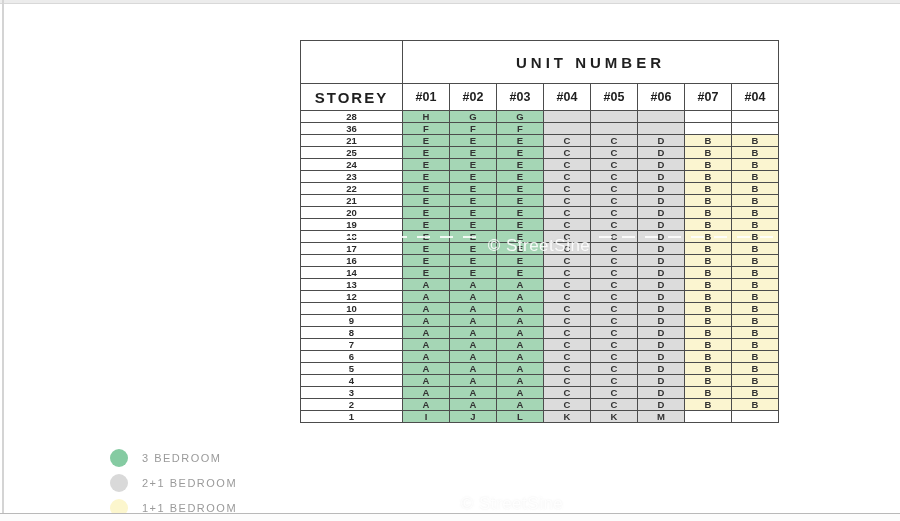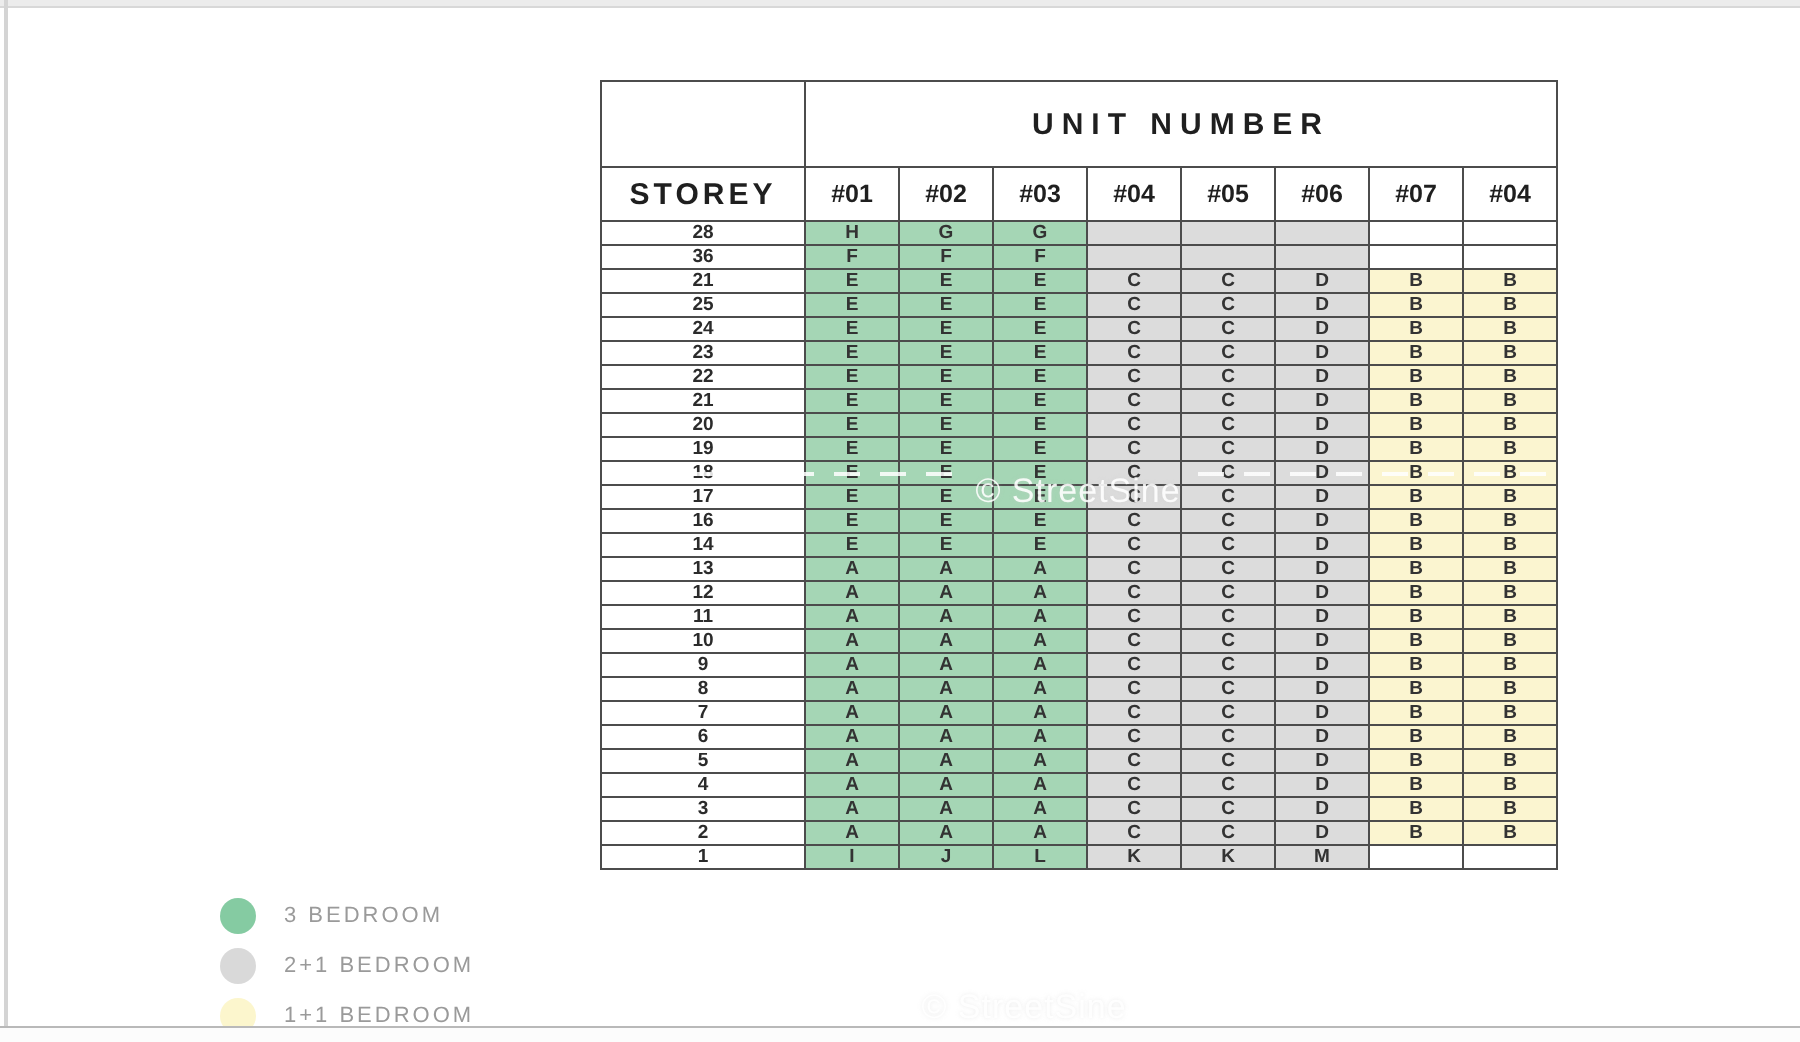--- a/index.html
+++ b/index.html
@@ -254,31 +254,20 @@
             <td class="unit-cell" style="background: rgb(165, 214, 181);">A</td>
             <td class="unit-cell" style="background: rgb(165, 214, 181);">A</td>
             <td class="unit-cell" style="background: rgb(165, 214, 181);">A</td>
             <td class="unit-cell" style="background: rgb(220, 220, 220);">C</td>
             <td class="unit-cell" style="background: rgb(220, 220, 220);">C</td>
             <td class="unit-cell" style="background: rgb(220, 220, 220);">D</td>
             <td class="unit-cell" style="background: rgb(251, 245, 208);">B</td>
             <td class="unit-cell" style="background: rgb(251, 245, 208);">B</td>
           </tr>
           <tr>
-            <td class="storey-cell">11</td>
-            <td class="unit-cell" style="background: rgb(165, 214, 181);">A</td>
-            <td class="unit-cell" style="background: rgb(165, 214, 181);">A</td>
-            <td class="unit-cell" style="background: rgb(165, 214, 181);">A</td>
-            <td class="unit-cell" style="background: rgb(220, 220, 220);">C</td>
-            <td class="unit-cell" style="background: rgb(220, 220, 220);">C</td>
-            <td class="unit-cell" style="background: rgb(220, 220, 220);">D</td>
-            <td class="unit-cell" style="background: rgb(251, 245, 208);">B</td>
-            <td class="unit-cell" style="background: rgb(251, 245, 208);">B</td>
-          </tr>
-          <tr>
             <td class="storey-cell">10</td>
             <td class="unit-cell" style="background: rgb(165, 214, 181);">A</td>
             <td class="unit-cell" style="background: rgb(165, 214, 181);">A</td>
             <td class="unit-cell" style="background: rgb(165, 214, 181);">A</td>
             <td class="unit-cell" style="background: rgb(220, 220, 220);">C</td>
             <td class="unit-cell" style="background: rgb(220, 220, 220);">C</td>
             <td class="unit-cell" style="background: rgb(220, 220, 220);">D</td>
             <td class="unit-cell" style="background: rgb(251, 245, 208);">B</td>
             <td class="unit-cell" style="background: rgb(251, 245, 208);">B</td>
           </tr>

